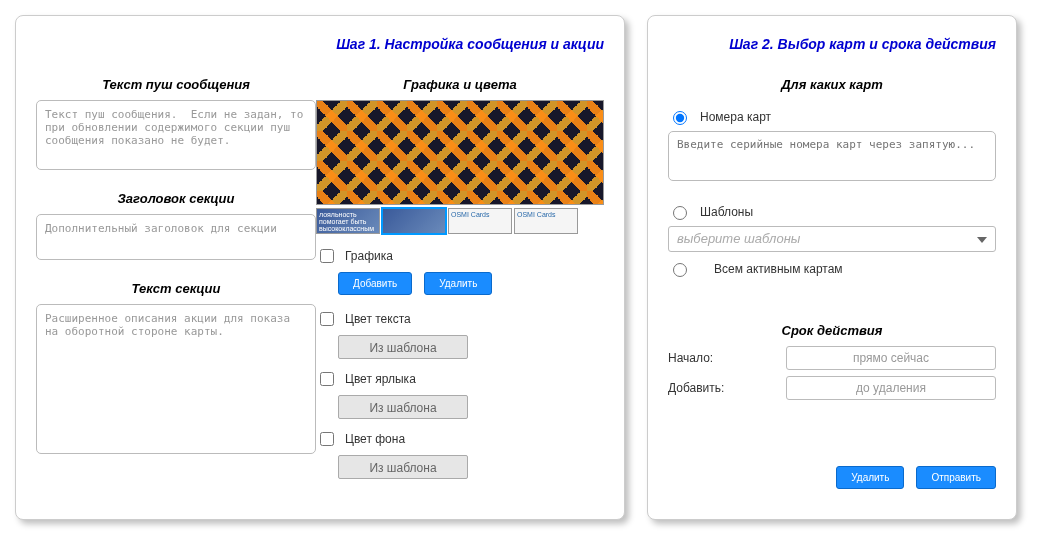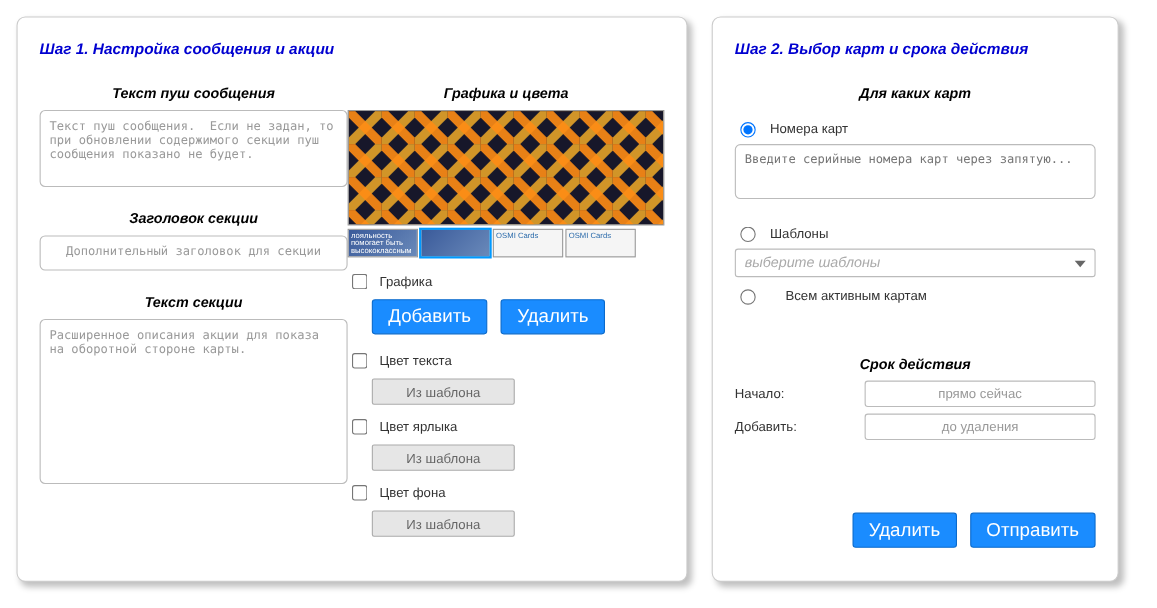--- a/index.html
+++ b/index.html
@@ -16,21 +16,21 @@
   .panel {
     background: #fff;
     border: 1px solid #ccc;
     border-radius: 8px;
     padding: 20px 20px 30px 20px;
     box-shadow: 4px 4px 6px rgba(0,0,0,0.25);
   }
   .panel-left { width: 610px; }
   .panel-right { width: 370px; display: flex; flex-direction: column; }
   .panel-title {
-    text-align: left;
+    text-align: right;
     color: #0000d0;
     font-weight: bold;
     font-style: italic;
     font-size: 14px;
     margin-bottom: 25px;
   }
   .columns { display: flex; }
   .col-l { width: 280px; }
   .col-r { flex: 1; }
   .section-label {
@@ -47,21 +47,21 @@
     border-radius: 5px;
     padding: 7px 8px;
     font-family: monospace;
     font-size: 11px;
     color: #666;
     resize: none;
     background: #fff;
   }
   textarea.field::placeholder, input.field::placeholder { color: #999; }
   .ta-push { height: 70px; margin-bottom: 18px; }
-  .ta-head { height: 32px; margin-bottom: 18px; text-align: center; }
+  .ta-head { height: 46px; margin-bottom: 18px; }
   .ta-body { height: 150px; }
   .big-preview {
     width: 100%; height: 105px;
     background: linear-gradient(135deg,#1a1a2a 0%,#1a1a2a 25%,#ff9a1a 50%,#ffce3a 60%,#1a1a2a 100%);
     position: relative; overflow: hidden;
     border: 1px solid #999;
   }
   .big-preview::before {
     content:"";position:absolute;inset:0;
     background:
@@ -80,21 +80,21 @@
   .thumb.selected { outline:2px solid #0099ff; outline-offset:-1px; }
   .thumb.white { background:#f5f5f5; color:#2a6aaa; }
   .thumb-label { position:absolute; left:2px; top:2px; line-height:7px; }
   .thumb.white .thumb-label { color:#2a6aaa; }
   .check-row { display:flex; align-items:center; gap:8px; margin-top:6px; margin-bottom:6px; }
   .check-row input[type=checkbox]{ width:14px;height:14px; }
   .check-row .lab { font-size:12px; }
   .btn-row { display:flex; gap:12px; margin:6px 0 14px 22px; }
   .btn {
     background:#1a8cff; color:#fff; border:1px solid #0a6acc;
-    border-radius:3px; padding:5px 14px; font-size:17px; cursor:pointer;
+    border-radius:3px; padding:5px 14px; font-size:10px; cursor:pointer;
   }
   .swatch-row { margin-left:22px; margin-bottom:10px; }
   .swatch {
     width:130px; height:24px; line-height:24px; text-align:center;
     background:#e6e6e6; color:#666; font-size:12px;
     border:1px solid #aaa; border-radius:2px;
   }
   
   .radio-row { display:flex; align-items:center; gap:10px; margin:8px 0 6px 0; }
   .radio-row input[type=radio]{ width:14px;height:14px; }

